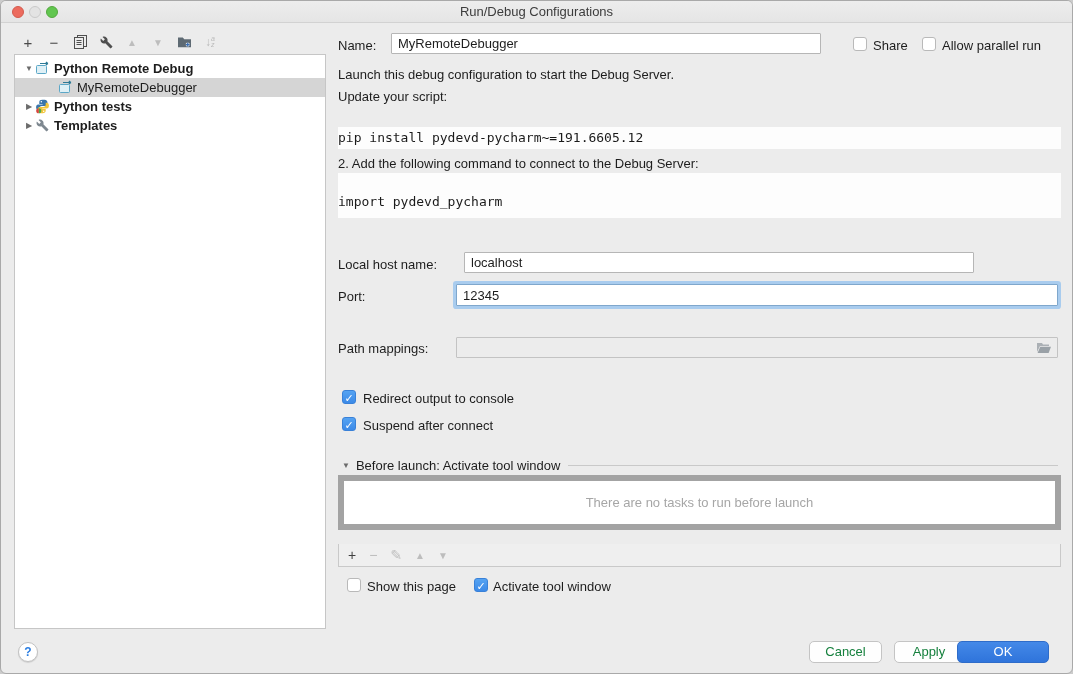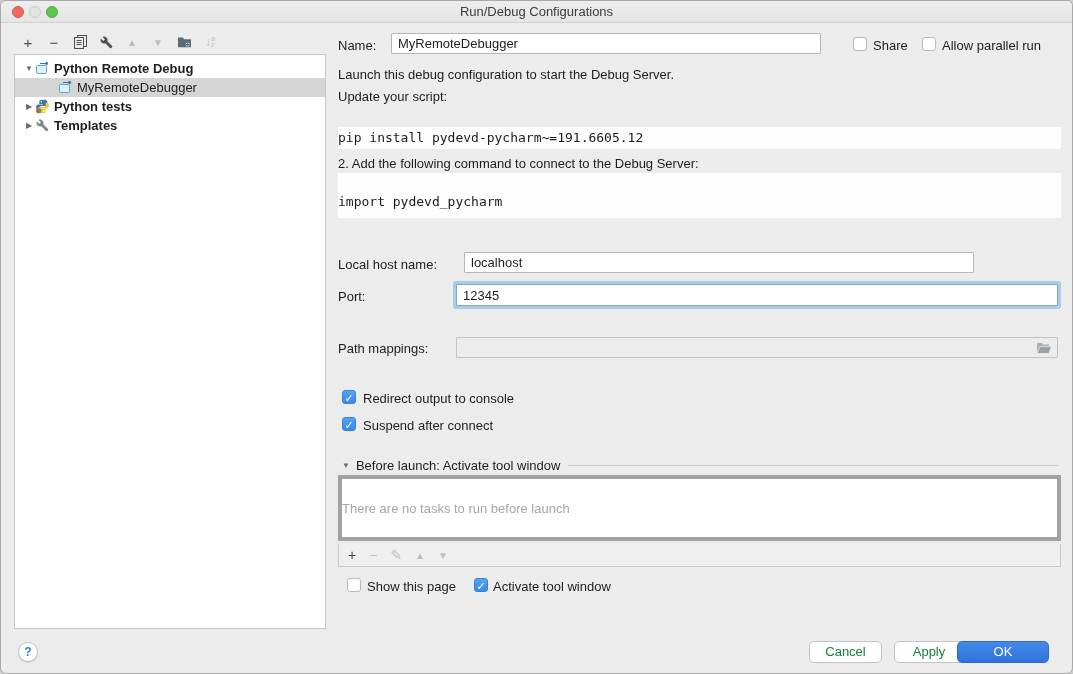--- a/index.html
+++ b/index.html
@@ -49,22 +49,22 @@
                font-size:13px; color:#1a1a1a; }
   .cb { position:absolute; width:14px; height:14px; border-radius:3px; }
   .cb.un { background:#fff; border:1px solid #B9B9B9; }
   .cb.ck { background:linear-gradient(#55A3F2,#3C8AE8); border:1px solid #3981D8; }
   .cb.ck i { font-style:normal; color:#fff; font-size:11px; line-height:14px; display:block; text-align:center; font-weight:bold; }
 
   
   .bl-header { position:absolute; left:341px; top:457px; width:716px; display:flex; align-items:center; }
   .bl-header .arrow { font-size:8px; color:#6b6b6b; margin-right:6px; }
   .bl-header .rule { flex:1; border-top:1px solid #C9C9C9; margin-left:8px; height:0; }
-  .tasks-panel { position:absolute; left:337px; top:474px; width:723px; height:66px;
-                 background:#fff; border:4px solid #a3a3a3; display:flex; align-items:center; }
+  .tasks-panel { position:absolute; left:337px; top:474px; width:723px; height:55px;
+                 background:#fff; border:6px solid #a3a3a3; display:flex; align-items:center; justify-content:center; }
   .tasks-empty { color:#A6A6A6; font-size:13px; }
   .bl-toolbar { position:absolute; left:337px; top:543px; width:723px; height:23px;
                 background:#EFEFEF; border:1px solid #C9C9C9; border-top:none;
                 display:flex; align-items:center; gap:13px; padding-left:9px; }
   .bl-toolbar .ic { font-size:14px; color:#3F3F3F; }
   .bl-toolbar .ic.dis { color:#BDBDBD; }
   .bl-toolbar .ic.tri { font-size:10px; }
 
   
   .help-btn { position:absolute; left:17px; top:641px; width:20px; height:20px; border-radius:50%;

